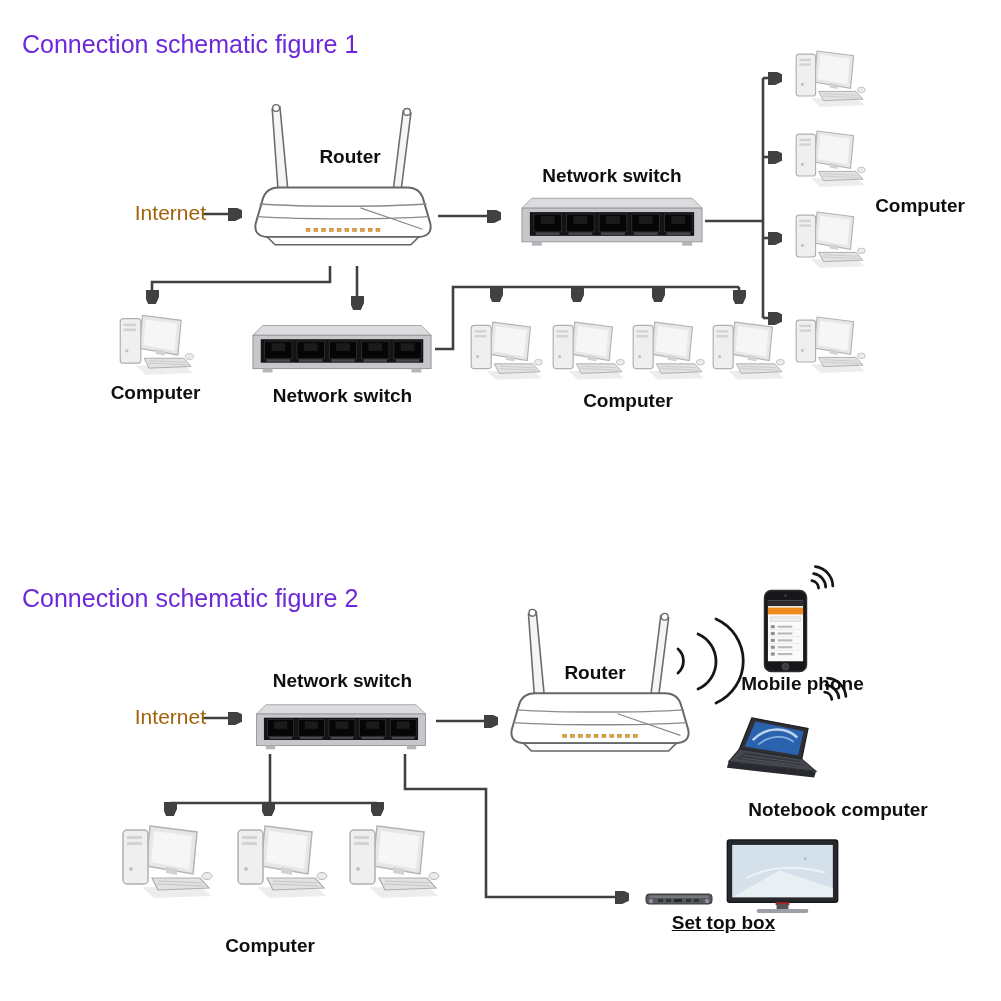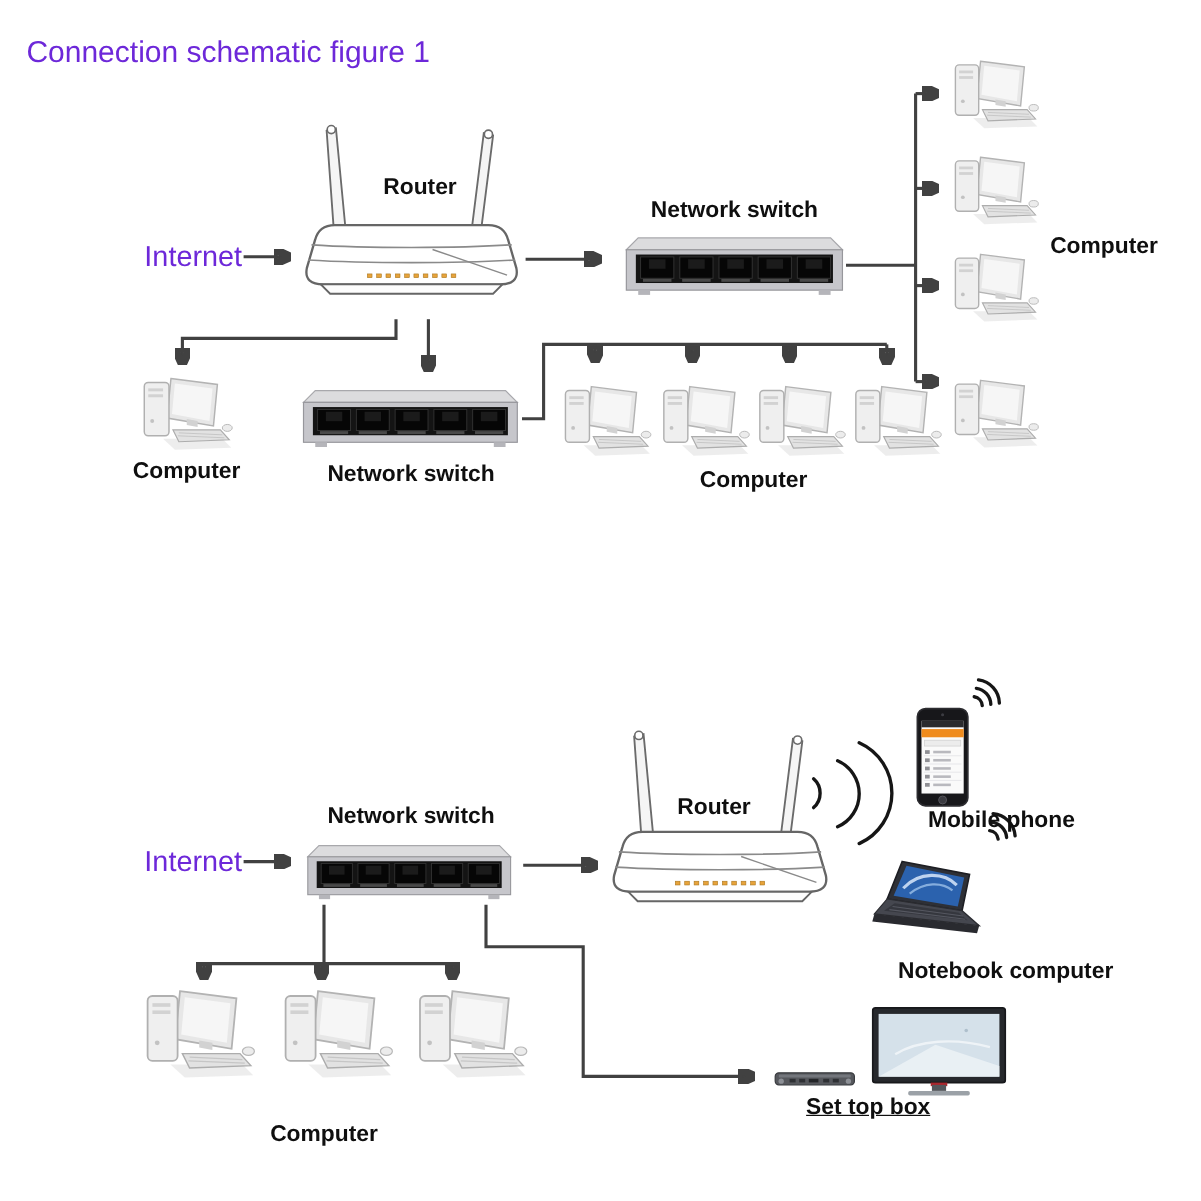--- a/index.html
+++ b/index.html
@@ -4,21 +4,21 @@
 <style>
   html,body{margin:0;padding:0;background:#fff;}
   .page{position:relative;width:1001px;height:1001px;background:#ffffff;overflow:hidden;
         font-family:"Liberation Sans",sans-serif;}
   .overlay{position:absolute;left:0;top:0;width:1001px;height:1001px;}
   .overlay path{fill:none;stroke:#414141;stroke-width:2.6;}
   .overlay .wifi path{stroke:#161616;stroke-width:2.8;stroke-linecap:round;}
   .dev{position:absolute;display:block;}
   .lbl{position:absolute;font-weight:700;color:#0f0f0f;font-size:19px;line-height:1.15;
        text-align:center;white-space:nowrap;}
-  .internet{font-weight:400;color:#6d28d9;font-size:24px;text-align:center;}
+  .internet{font-weight:400;color:#a16207;font-size:21px;text-align:right;}
   .title{position:absolute;font-weight:400;font-size:25px;color:#6d28d9;white-space:nowrap;
          text-align:left;}
   .defs-svg{position:absolute;width:0;height:0;overflow:hidden;}
 </style>
 </head>
 <body>
 
 <div class="page">
 
   <svg class="defs-svg" aria-hidden="true">
@@ -260,37 +260,38 @@
       <use href="#sym-computer" width="100%" height="100%"></use>
     </svg>
   <svg class="dev" style="left:626px;top:315px;width:80px;height:68px;" viewBox="0 0 100 85">
       <use href="#sym-computer" width="100%" height="100%"></use>
     </svg>
   <svg class="dev" style="left:706px;top:315px;width:80px;height:68px;" viewBox="0 0 100 85">
       <use href="#sym-computer" width="100%" height="100%"></use>
     </svg>
   <div class="lbl" style="left:578px;top:390px;width:100px;">Computer</div>
 
+  <div class="title" style="left:22px;top:584px;">Connection schematic figure 2</div>
 
   <div class="lbl internet" style="left:116px;top:705px;width:90px;">Internet</div>
 
   <div class="lbl" style="left:270px;top:670px;width:145px;">Network switch</div>
   <svg class="dev" style="left:248px;top:701px;width:186px;height:52px;" viewBox="0 0 190 56">
       <use href="#sym-switch" width="100%" height="100%"></use>
     </svg>
 
   <svg class="dev" style="left:502px;top:594px;width:196px;height:168px;" viewBox="0 0 200 155">
       <use href="#sym-router" width="100%" height="100%"></use>
     </svg>
   <div class="lbl" style="left:545px;top:662px;width:100px;">Router</div>
 
   <svg class="dev" style="left:763px;top:589px;width:45px;height:84px;" viewBox="0 0 46 86">
       <use href="#sym-phone" width="100%" height="100%"></use>
     </svg>
-  <div class="lbl" style="left:740px;top:673px;width:125px;margin-left:32px;">Mobile phone</div>
+  <div class="lbl" style="left:740px;top:673px;width:125px;">Mobile phone</div>
 
   <svg class="dev" style="left:726px;top:712px;width:98px;height:76px;" viewBox="0 0 110 78">
       <use href="#sym-laptop" width="100%" height="100%"></use>
     </svg>
   <div class="lbl" style="left:710px;top:799px;width:180px;margin-left:38px;">Notebook computer</div>
 
   <svg class="dev" style="left:114px;top:817px;width:100px;height:85px;" viewBox="0 0 100 85">
       <use href="#sym-computer" width="100%" height="100%"></use>
     </svg>
   <svg class="dev" style="left:229px;top:817px;width:100px;height:85px;" viewBox="0 0 100 85">

